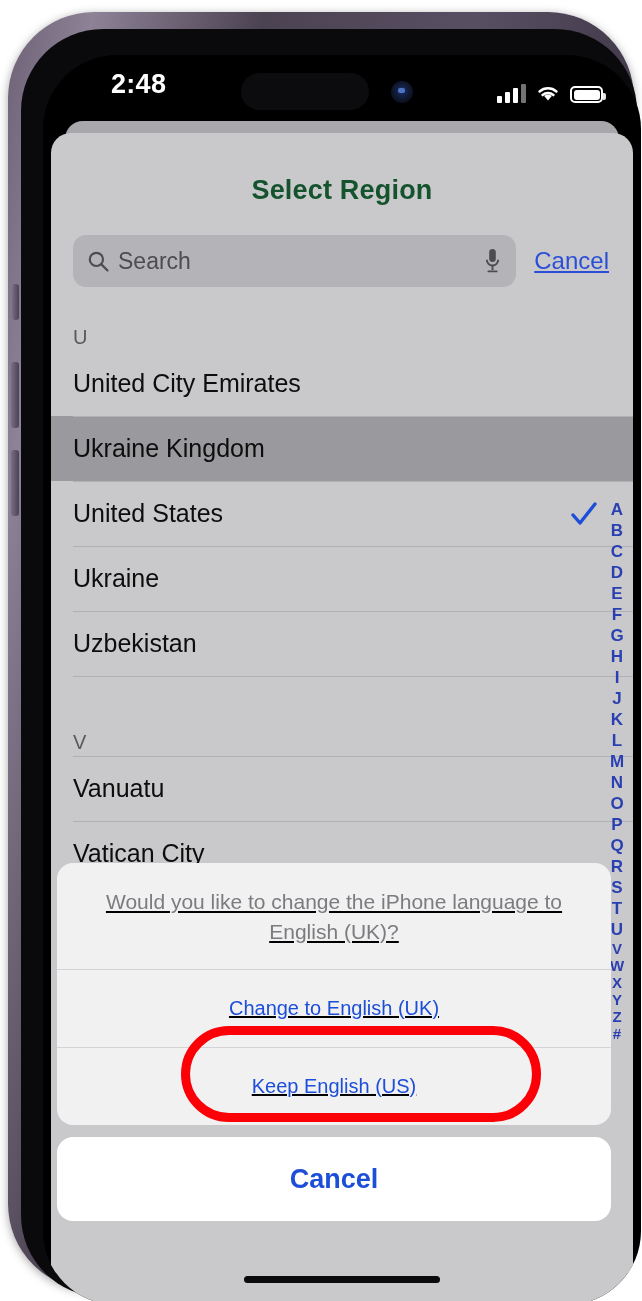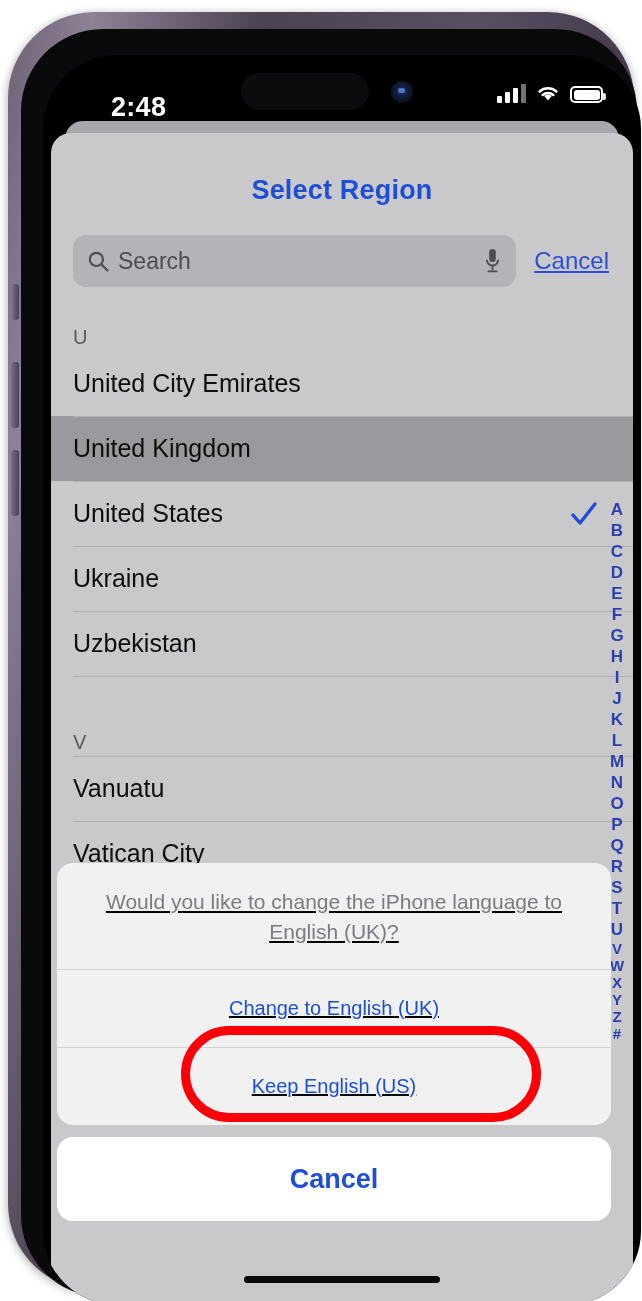--- a/index.html
+++ b/index.html
@@ -43,21 +43,21 @@
   .btn-power  { right: 3px; top: 400px; width: 8px; height: 104px; }
 
   
   .statusbar {
     position: absolute; left: 0; top: 0;
     width: 598px; height: 78px;
     color: #fff;
     z-index: 30;
   }
   .sb-time {
-    position: absolute; left: 68px; top: 37px;
+    position: absolute; left: 68px; top: 14px;
     font-size: 27px; font-weight: bold; letter-spacing: .3px;
   }
   .dyn-island {
     position: absolute; left: 198px; top: 18px;
     width: 128px; height: 37px; border-radius: 20px;
     background: #0c0c0f;
   }
   .dyn-cam {
     position: absolute; left: 348px; top: 26px;
     width: 22px; height: 22px; border-radius: 50%;
@@ -89,21 +89,21 @@
   .sheet {
     position: absolute; left: 8px; top: 78px;
     width: 582px; height: 1140px;
     background: #c9c9cb;
     border-radius: 20px 20px 0 0;
     overflow: hidden;
   }
   .sheet-title {
     position: absolute; left: 0; top: 42px; width: 100%;
     text-align: center;
-    font-size: 27px; font-weight: bold; color: #1d4ed8;
+    font-size: 27px; font-weight: bold; color: #14532d;
     letter-spacing: .2px;
   }
 
   
   .search-row {
     position: absolute; left: 0; top: 102px; width: 100%;
     display: flex; align-items: center; padding: 0 22px; gap: 18px;
   }
   .search-field {
     position: relative; flex: 1; height: 52px;
@@ -261,21 +261,21 @@
           </div>
 
           <div class="list">
 
             <div class="sec-head">U</div>
 
             <div class="row">
               <span>United City Emirates</span>
             </div>
             <div class="row selected">
-              <span>United Kingdom</span>
+              <span>Ukraine Kingdom</span>
             </div>
             <div class="row">
               <span>United States</span>
               <span class="check">
                 <svg viewBox="0 0 30 30" width="30" height="30">
                   <polyline points="4,16 11,24 26,5" stroke="#1d4ed8" stroke-width="3.4" fill="none" stroke-linecap="round" stroke-linejoin="round"></polyline>
                 </svg>
               </span>
             </div>
             <div class="row">

